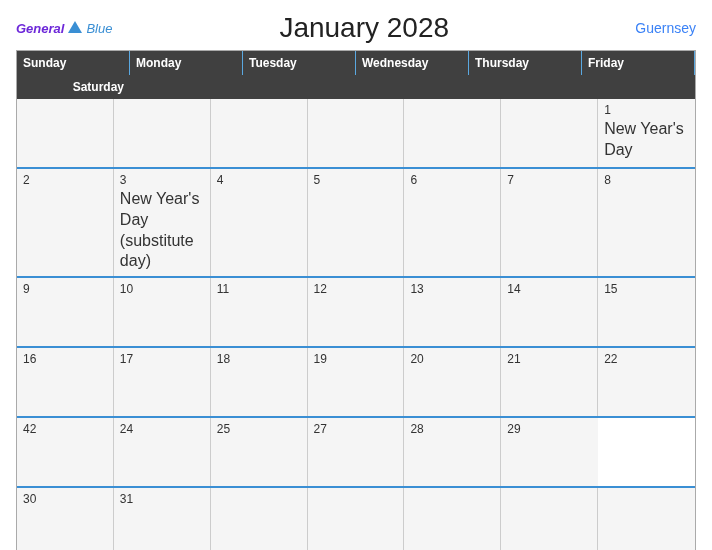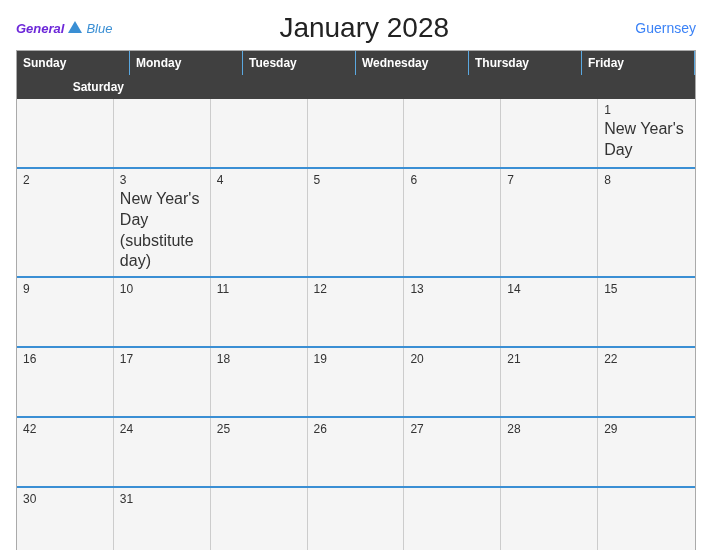--- a/index.html
+++ b/index.html
@@ -240,23 +240,20 @@
           <div class="cal-cell">
             <span class="day-num">42</span>
           </div>
           <div class="cal-cell">
             <span class="day-num">24</span>
           </div>
           <div class="cal-cell">
             <span class="day-num">25</span>
           </div>
           <div class="cal-cell">
-            <span class="day-num">26</span>
-          </div>
-          <div class="cal-cell">
             <span class="day-num">27</span>
           </div>
           <div class="cal-cell">
             <span class="day-num">28</span>
           </div>
           <div class="cal-cell">
             <span class="day-num">29</span>
           </div>
         </div>
         <div class="cal-row">

